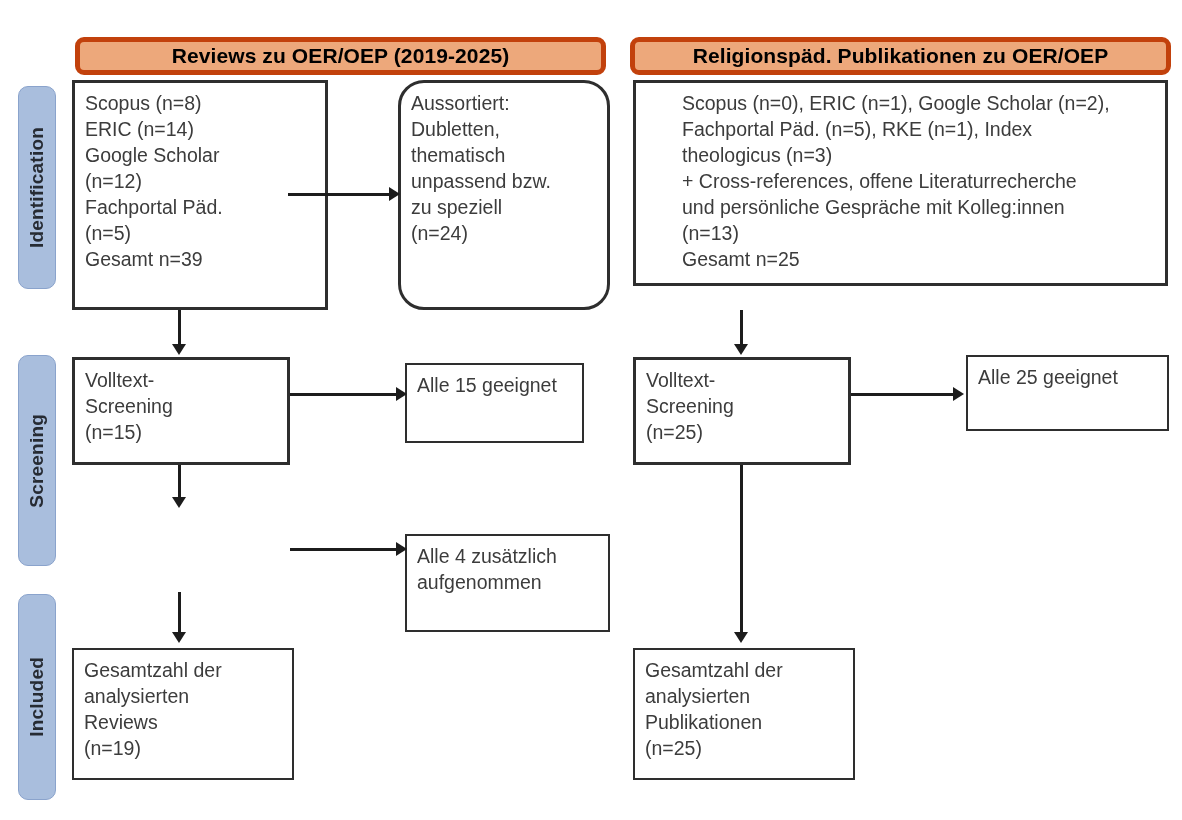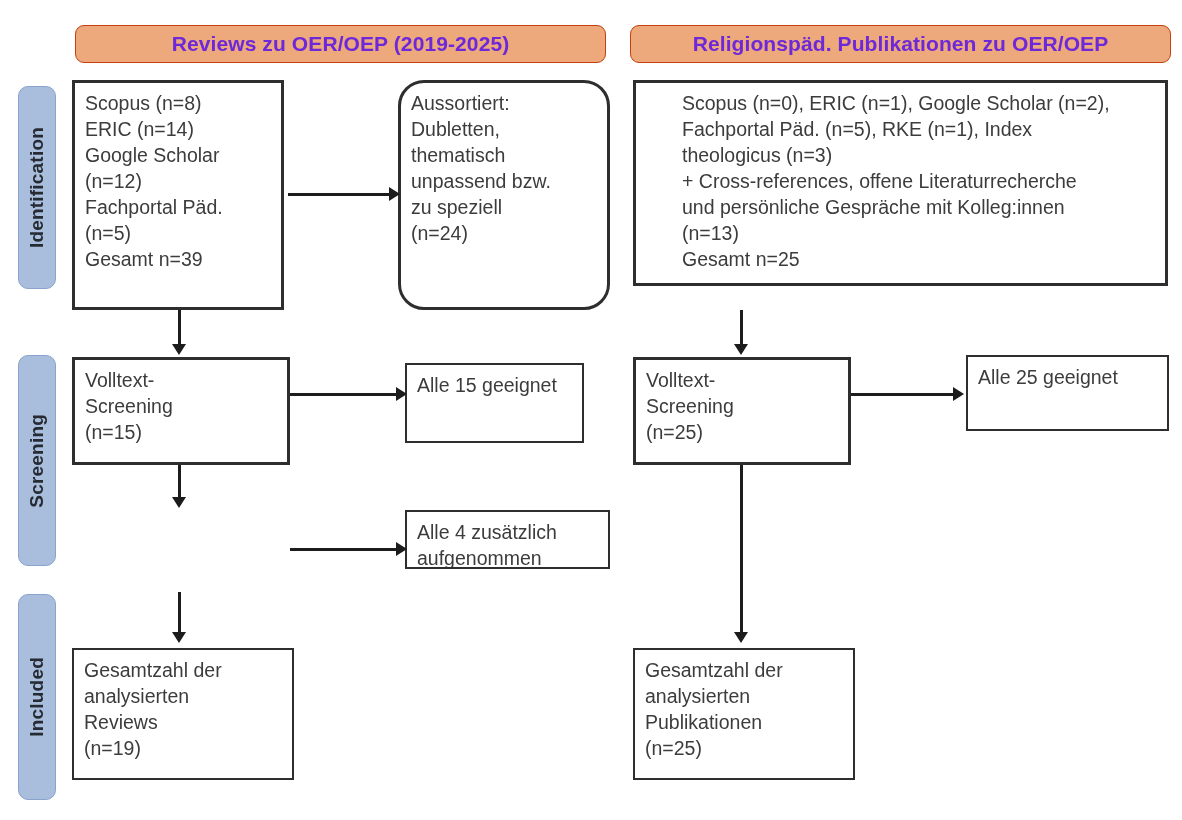--- a/index.html
+++ b/index.html
@@ -8,29 +8,30 @@
     background:#ffffff;
     font-family:"Liberation Sans", sans-serif;
     overflow:hidden;
   }
   #stage{position:relative;width:1182px;height:820px;}
 
   
   .col-header{
     position:absolute;
     background:#eda87b;
-    border:1px solid #c2410c;
+    border:5px solid #c2410c;
     border-radius:9px;
-    color:#6d28d9;
+    color:#000000;
     font-weight:bold;
     font-size:21px;
     letter-spacing:.1px;
     display:flex;align-items:center;justify-content:center;
     text-align:center;
     box-sizing:border-box;
+    margin-top:12px;
   }
   #hdr-left {left:75px; top:25px; width:531px; height:38px;}
   #hdr-right{left:630px;top:25px; width:541px; height:38px;border-radius:9px;}
 
   
   .stage-pill{
     position:absolute;
     left:18px;width:38px;
     background:#a9bedd;
     border:1px solid #8aa3cc;
@@ -56,31 +57,31 @@
     box-sizing:border-box;
     color:#3c3c3c;
     font-size:19.5px;
     line-height:1.33;
     padding:8px 9px 6px 10px;
     white-space:pre-line;
     overflow:hidden;
   }
   .fbox.thin{border-width:2px;}
 
-  #box-l-ident   {left:72px; top:80px;  width:212px; height:230px;}
+  #box-l-ident   {left:72px; top:80px;  width:256px; height:230px;}
   #box-l-excl    {left:398px;top:80px;  width:212px; height:230px;border-radius:26px;}
   #box-r-ident   {left:633px;top:80px;  width:535px; height:206px;padding-left:46px;}
 
   #box-l-screen  {left:72px; top:357px; width:218px; height:108px;}
   #box-l-elig    {left:405px;top:363px; width:179px; height:80px;}
   #box-r-screen  {left:633px;top:357px; width:218px; height:108px;}
   #box-r-elig    {left:966px;top:355px; width:203px; height:76px;}
 
   #box-l-cross   {left:72px; top:510px; width:218px; height:82px;}
-  #box-l-crossout{left:405px;top:510px; width:205px; height:59px;}
+  #box-l-crossout{left:405px;top:534px; width:205px; height:98px;}
 
   #box-l-incl    {left:72px; top:648px; width:222px; height:132px;}
   #box-r-incl    {left:633px;top:648px; width:222px; height:132px;}
 
   
   .vline,.hline{position:absolute;background:#1c1c1c;}
   .vline{width:3px;}
   .hline{height:3px;}
   .arrow-down{
     position:absolute;width:0;height:0;

